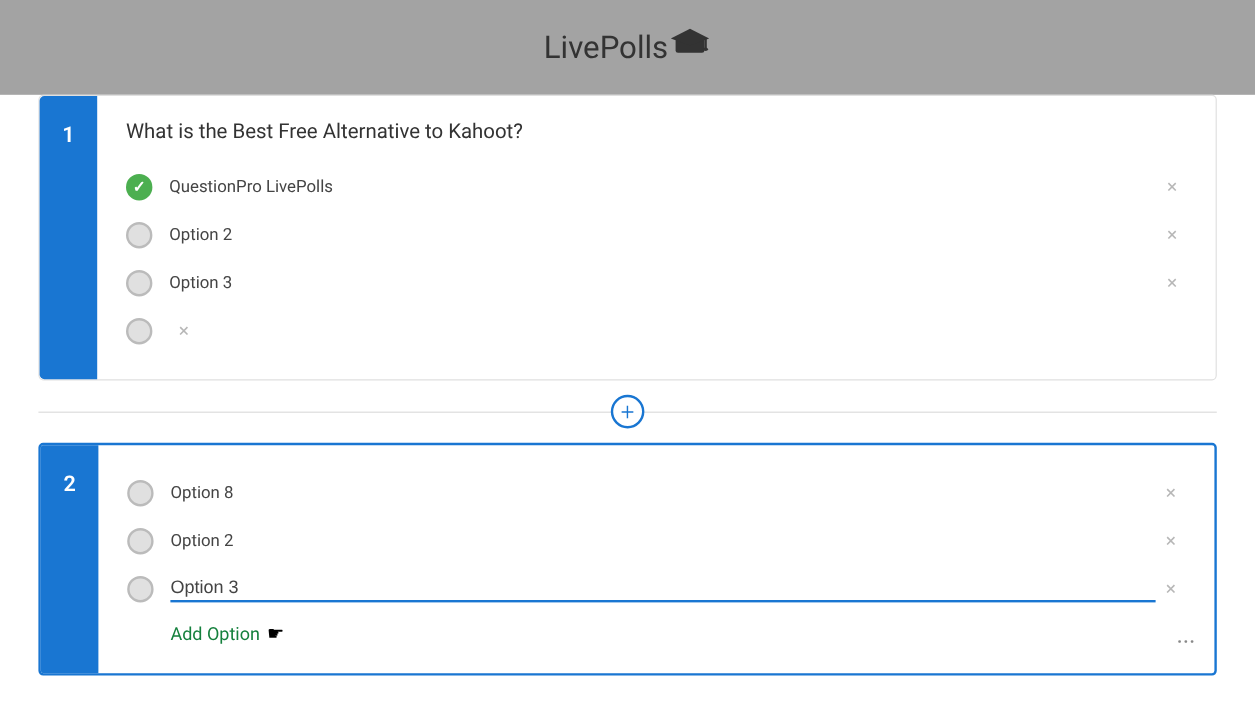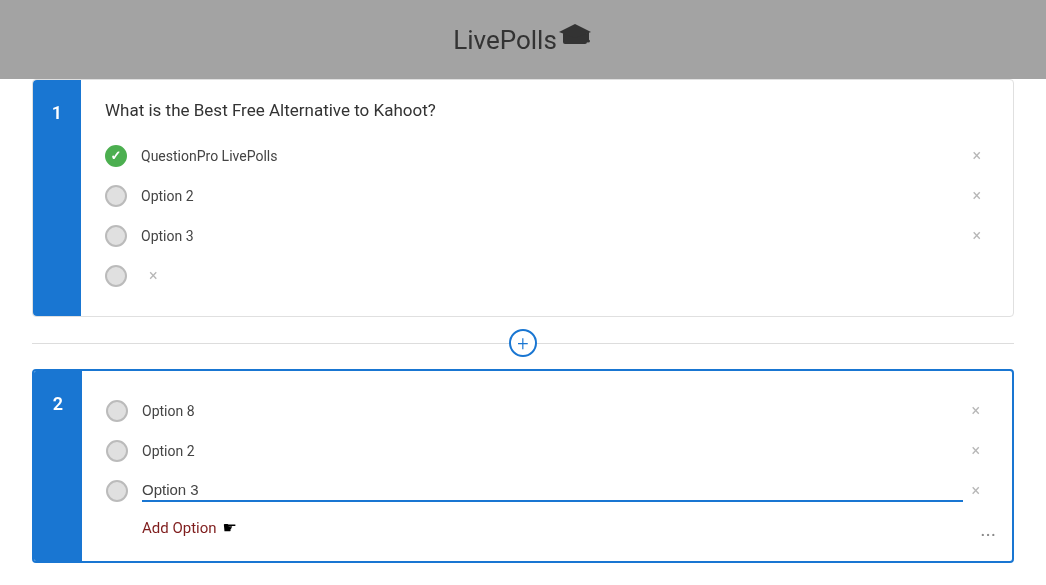--- a/index.html
+++ b/index.html
@@ -191,21 +191,21 @@
       color: #444;
       border: none;
       border-bottom: 2px solid #1976d2;
       outline: none;
       background: transparent;
       padding: 2px 0;
     }
 
     
     .add-option-link {
-      color: #7f1d1d;
+      color: #15803d;
       font-size: 15px;
       cursor: pointer;
       padding: 8px 0 4px 36px;
       display: inline-block;
       text-decoration: none;
     }
 
     
     .more-dots {
       color: #888;

